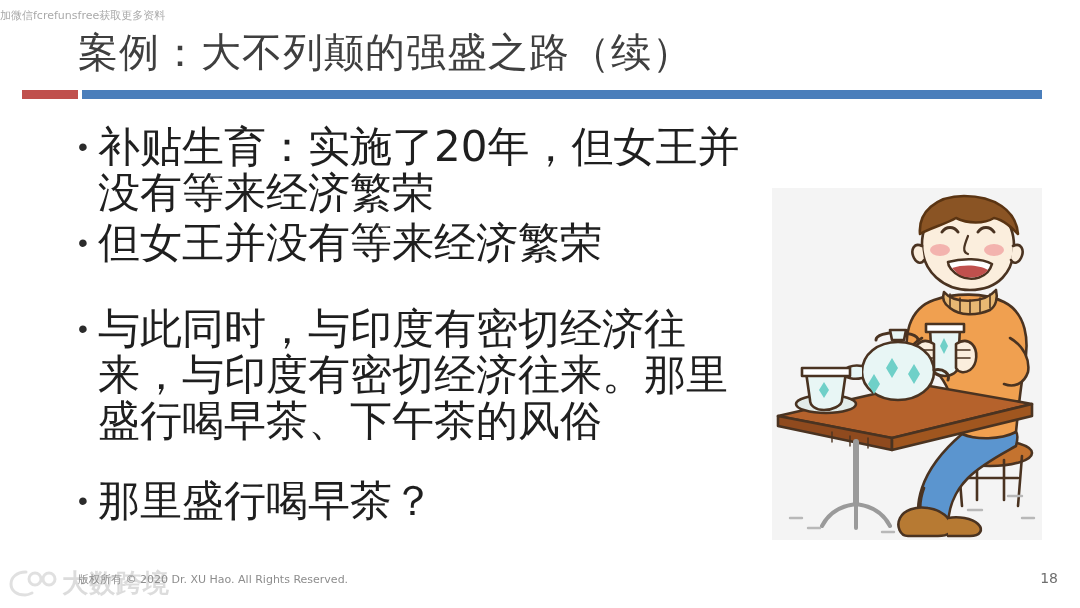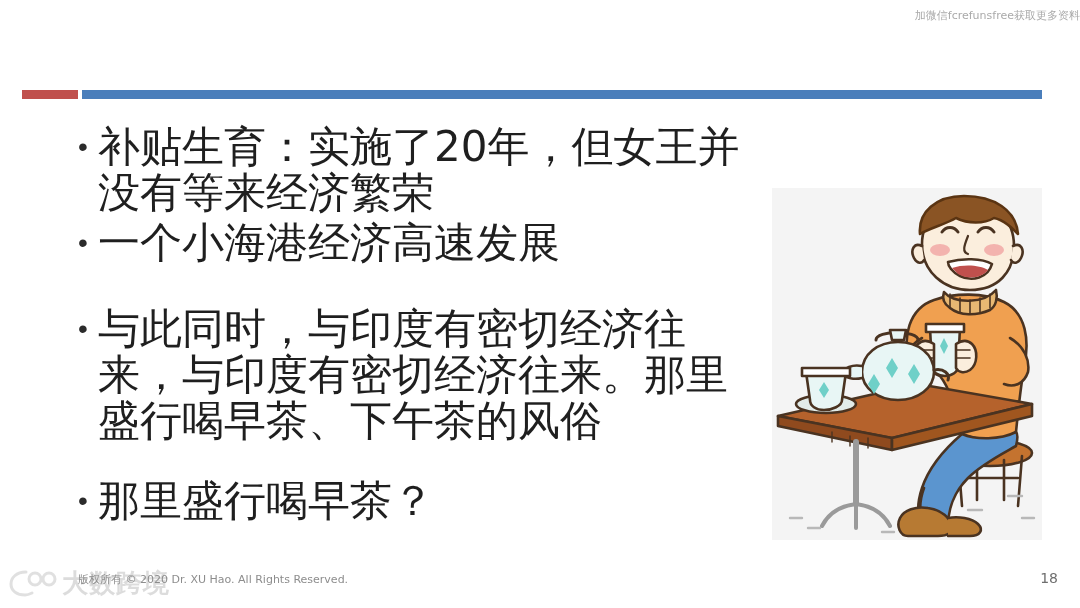--- a/index.html
+++ b/index.html
@@ -21,21 +21,21 @@
     inset: 0;
     background: #ffffff;
   }
 
   
   .top-watermark {
     position: absolute;
     top: 8px;
     left: 0;
     width: 1080px;
-    text-align: right;
+    text-align: left;
     font-size: 11px;
     color: #9a9a9a;
     letter-spacing: 0px;
     white-space: nowrap;
     opacity: 0.85;
     font-family: "DejaVu Sans", sans-serif;
   }
 
   
   .slide-title {
@@ -176,36 +176,37 @@
     font-weight: bold;
   }
 </style>
 </head>
 <body>
 
 <div class="slide">
 
   <div class="top-watermark">加微信fcrefunsfree获取更多资料</div>
 
+  <div class="slide-title">案例：大不列颠的强盛之路（续）</div>
 
   <div class="accent-bar">
     <div class="accent-red"></div>
     <div class="accent-blue"></div>
   </div>
 
   <div class="body-list">
 
     <div class="bullet-item">
       <span class="bullet-dot">•</span>
       <span class="bullet-text">补贴生育：实施了20年，但女王并没有等来经济繁荣</span>
     </div>
 
     <div class="bullet-item">
       <span class="bullet-dot">•</span>
-      <span class="bullet-text">一个小海港经济高速发展</span>
+      <span class="bullet-text">但女王并没有等来经济繁荣</span>
     </div>
 
     <div class="gap-lg"></div>
 
     <div class="bullet-item">
       <span class="bullet-dot">•</span>
       <span class="bullet-text">与此同时，与印度有密切经济往来，与印度有密切经济往来。那里盛行喝早茶、下午茶的风俗</span>
     </div>
 
     <div class="gap-md"></div>

